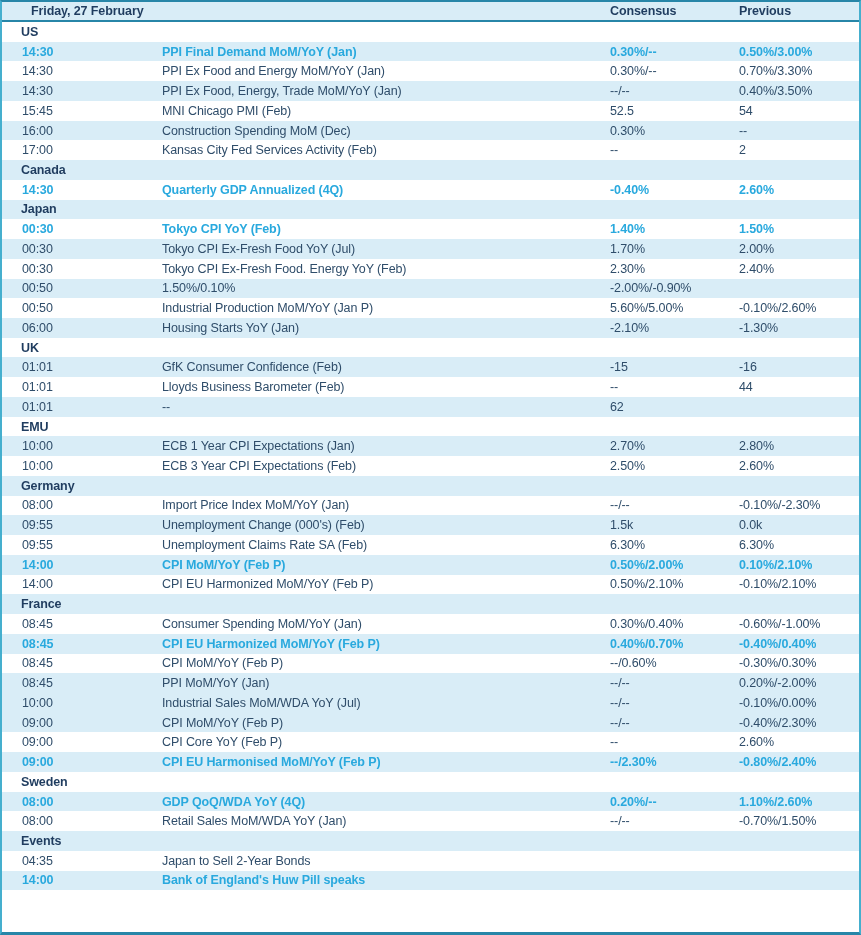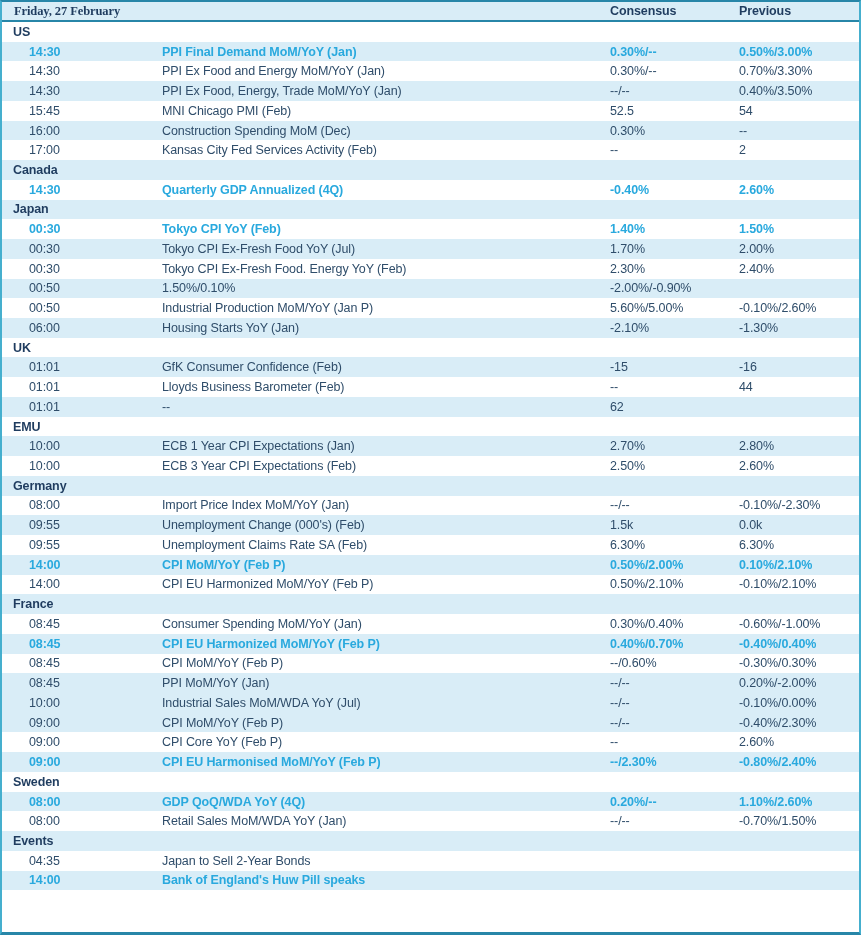--- a/index.html
+++ b/index.html
@@ -39,28 +39,28 @@
   .row.header{
     height:20px;
     grid-template-columns:608px 129px 1fr;
     border-bottom:2px solid var(--border-dark);
     font-weight:bold;
     color:var(--navy);
   }
   .row.blue{background:var(--stripe-blue);}
   .row.white{background:var(--stripe-white);}
   .cell{overflow:hidden;}
-  .cell.title{padding-left:12px;font-family:Liberation Serif, serif;}
+  .cell.title{padding-left:29px;}
   .row.section{grid-template-columns:1fr;}
   .cell.section-name{
-    padding-left:11px;
+    padding-left:19px;
     font-weight:bold;
     color:var(--navy);
   }
-  .cell.time{padding-left:27px;}
+  .cell.time{padding-left:20px;}
   .row.hl .cell{
     color:var(--hl-cyan);
     font-weight:bold;
   }
 </style>
 </head>
 <body>
 
 <div class="cal">
   <div class="row header blue">

